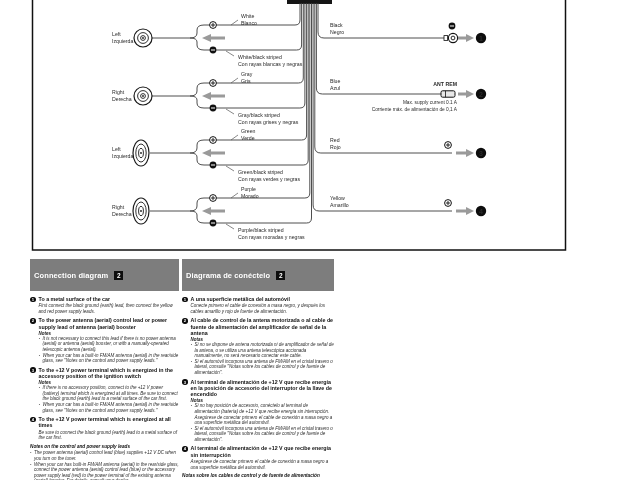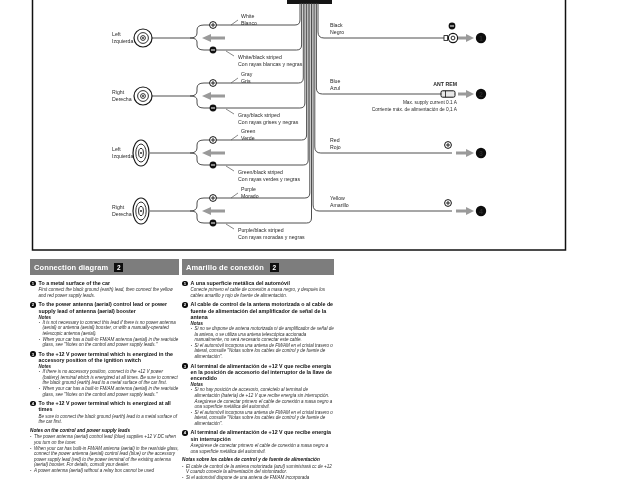--- a/index.html
+++ b/index.html
@@ -3,21 +3,21 @@
 <meta charset="utf-8">
 <style>
   html,body{margin:0;padding:0;background:#fff;}
   .page{position:relative;width:640px;height:480px;background:#ffffff;overflow:hidden;
         font-family:"Liberation Sans",sans-serif;color:#1a1a1a;}
   .diagram-svg{position:absolute;left:0;top:0;}
   svg text{fill:#2a2a2a;}
   .col{position:absolute;top:259px;}
   .col-en{left:30px;width:149px;}
   .col-es{left:182px;width:152px;}
-  .hdr{height:16px;background:#7d7d7d;display:flex;align-items:center;gap:6px;
+  .hdr{height:32px;background:#7d7d7d;display:flex;align-items:center;gap:6px;
        padding:0 4px;box-sizing:border-box;}
   .hdr .hdr-title{color:#fff;font-weight:bold;font-size:7.5px;letter-spacing:.1px;white-space:nowrap;}
   .hdr .hdr-badge{width:9px;height:9px;background:#0d0d0d;color:#fff;font-size:6.5px;font-weight:bold;
        display:flex;align-items:center;justify-content:center;flex:none;}
   .items{margin-top:5px;}
   .item{display:flex;gap:3px;margin-bottom:3px;}
   .marker{width:5.6px;height:5.6px;border-radius:50%;background:#0d0d0d;color:#fff;
        font-size:4.2px;font-weight:bold;display:flex;align-items:center;justify-content:center;
        flex:none;margin-top:.6px;}
   .item-body{flex:1;}
@@ -283,21 +283,21 @@
     </div>
     <div class="notes-heading">Notes on the control and power supply leads</div>
     <div class="bullet">The power antenna (aerial) control lead (blue) supplies +12 V DC when you turn on the tuner.</div>
     <div class="bullet">When your car has built-in FM/AM antenna (aerial) in the rear/side glass, connect the power antenna (aerial) control lead (blue) or the accessory power supply lead (red) to the power terminal of the existing antenna (aerial) booster. For details, consult your dealer.</div>
     <div class="bullet">A power antenna (aerial) without a relay box cannot be used</div>
   </div>
 </div>
 
 <div class="col col-es">
   <div class="hdr">
-    <span class="hdr-title">Amarillo de conexión</span>
+    <span class="hdr-title">Diagrama de conéctelo</span>
     <span class="hdr-badge">2</span>
   </div>
   <div class="items">
     <div class="item">
       <span class="marker">1</span>
       <div class="item-body">
         <div class="item-title">A una superficie metálica del automóvil</div>
         <div class="body-text">Conecte primero el cable de conexión a masa negro, y después los cables amarillo y rojo de fuente de alimentación.</div>
       </div>
     </div>

